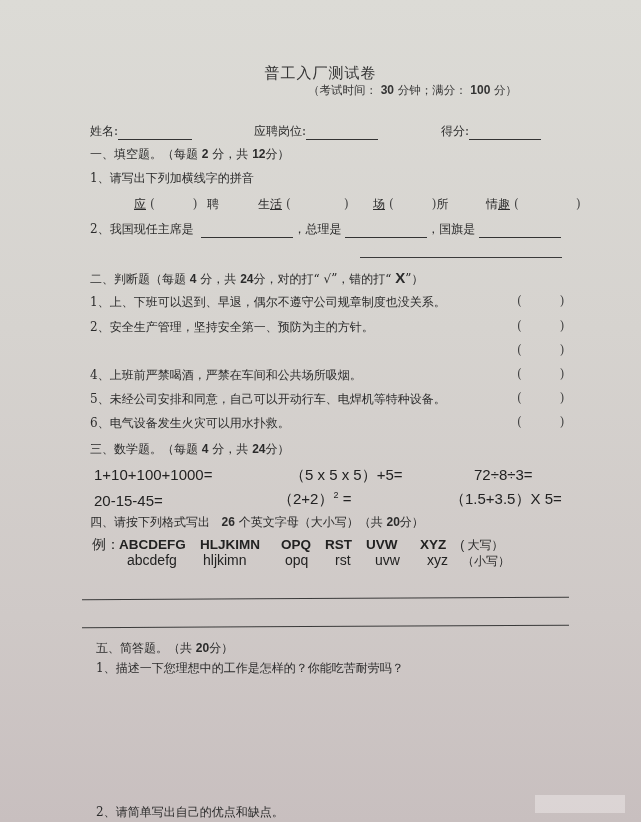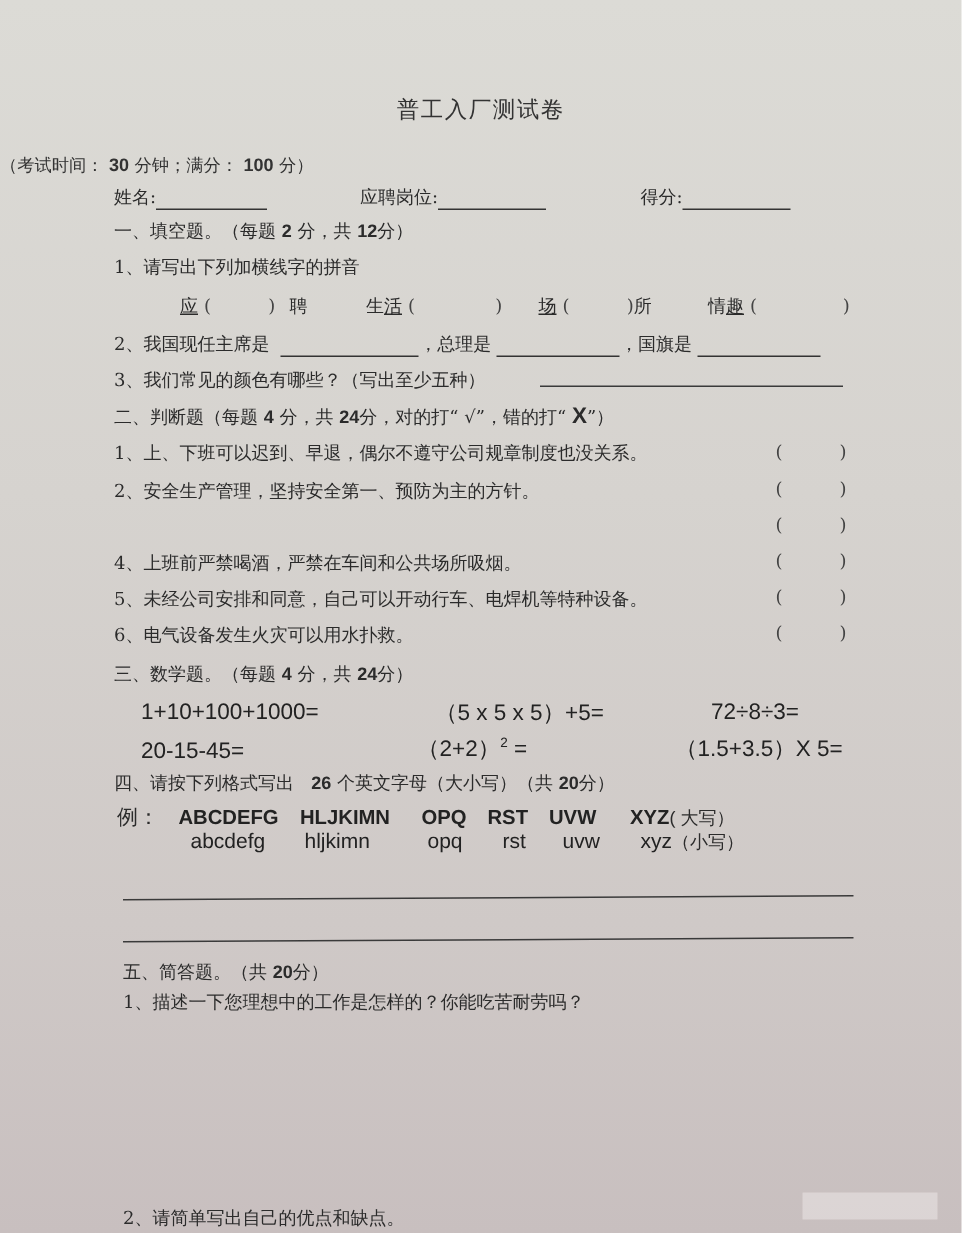--- a/index.html
+++ b/index.html
@@ -6,23 +6,23 @@
     body {
       width: 641px; height: 822px; overflow: hidden;
       background: linear-gradient(180deg, #dcdbd6 0%, #d6d3cf 40%, #cfc9c7 75%, #c8bfbf 100%);
       font-family: "DejaVu Serif", "Liberation Serif", serif;
       color: #2a2a2a;
       position: relative;
     }
     .page { position: absolute; left: 0; top: 0; width: 641px; height: 822px; }
     .abs { position: absolute; white-space: nowrap; }
     .title { left: 0; width: 641px; top: 64px; text-align: center; font-size: 15px; letter-spacing: 1px; color: #333; }
-    .subtitle { left: 0; width: 517px; top: 83px; text-align: left; font-size: 11.5px; color: #333; margin-top: 20px; }
+    .subtitle { left: 0; width: 517px; top: 83px; text-align: right; font-size: 11.5px; color: #333; }
     .subtitle b { font-family: "Liberation Sans", sans-serif; font-weight: bold; font-size: 12px; }
-    .line-text { font-size: 12px; color: #2b2b2b; }
+    .line-text { font-size: 12px; color: #2b2b2b; margin-left: 14px; }
     .num { font-family: "Liberation Sans", sans-serif; font-weight: bold; }
     .blank { display: inline-block; border-bottom: 1px solid #333; vertical-align: bottom; height: 12px; }
     .paren { font-size: 12px; color: #444; }
     .math { font-family: "Liberation Sans", sans-serif; font-size: 15px; color: #222; }
     .alpha-upper { font-family: "Liberation Sans", sans-serif; font-weight: bold; font-size: 13.5px; color: #222; }
     .alpha-lower { font-family: "Liberation Sans", sans-serif; font-size: 14px; color: #222; }
     .rule { position: absolute; height: 0; border-top: 1px solid #3a3a3a; }
     .ul { text-decoration: underline; }
     .watermark { position: absolute; left: 535px; top: 795px; width: 90px; height: 18px; background: rgba(235,230,230,0.55); }
   </style>
@@ -75,21 +75,20 @@
     <span>情</span><span class="ul">趣</span><span class="paren" style="margin-left:4px;">(&nbsp;&nbsp;&nbsp;&nbsp;&nbsp;&nbsp;&nbsp;&nbsp;&nbsp;&nbsp;&nbsp;&nbsp;&nbsp;&nbsp;&nbsp;)</span>
   </div>
 
   <div class="abs line-text" style="left:76px; top:221px;">
     <span>2、我国现任主席是</span>
     <span class="blank" style="width:92px; margin-left:4px;"></span><span>，总理是</span>
     <span class="blank" style="width:82px;"></span><span>，国旗是</span>
     <span class="blank" style="width:82px;"></span>
   </div>
 
-  <div class="abs line-text" style="left:76px; top:245px;">3、我们常见的颜色有哪些？（写出至少五种）</div>
   <div class="rule" style="left:360px; top:257px; width:202px;"></div>
 
   <div class="abs line-text" style="left:76px; top:269px;">
     <span>二、判断题（每题</span>
     <span class="num">4</span>
     <span>分，共</span>
     <span class="num">24</span><span>分，对的打“</span>
     <span>√</span><span>”，错的打“</span>
     <span class="num" style="font-size:15px;">X</span><span>”）</span>
   </div>

